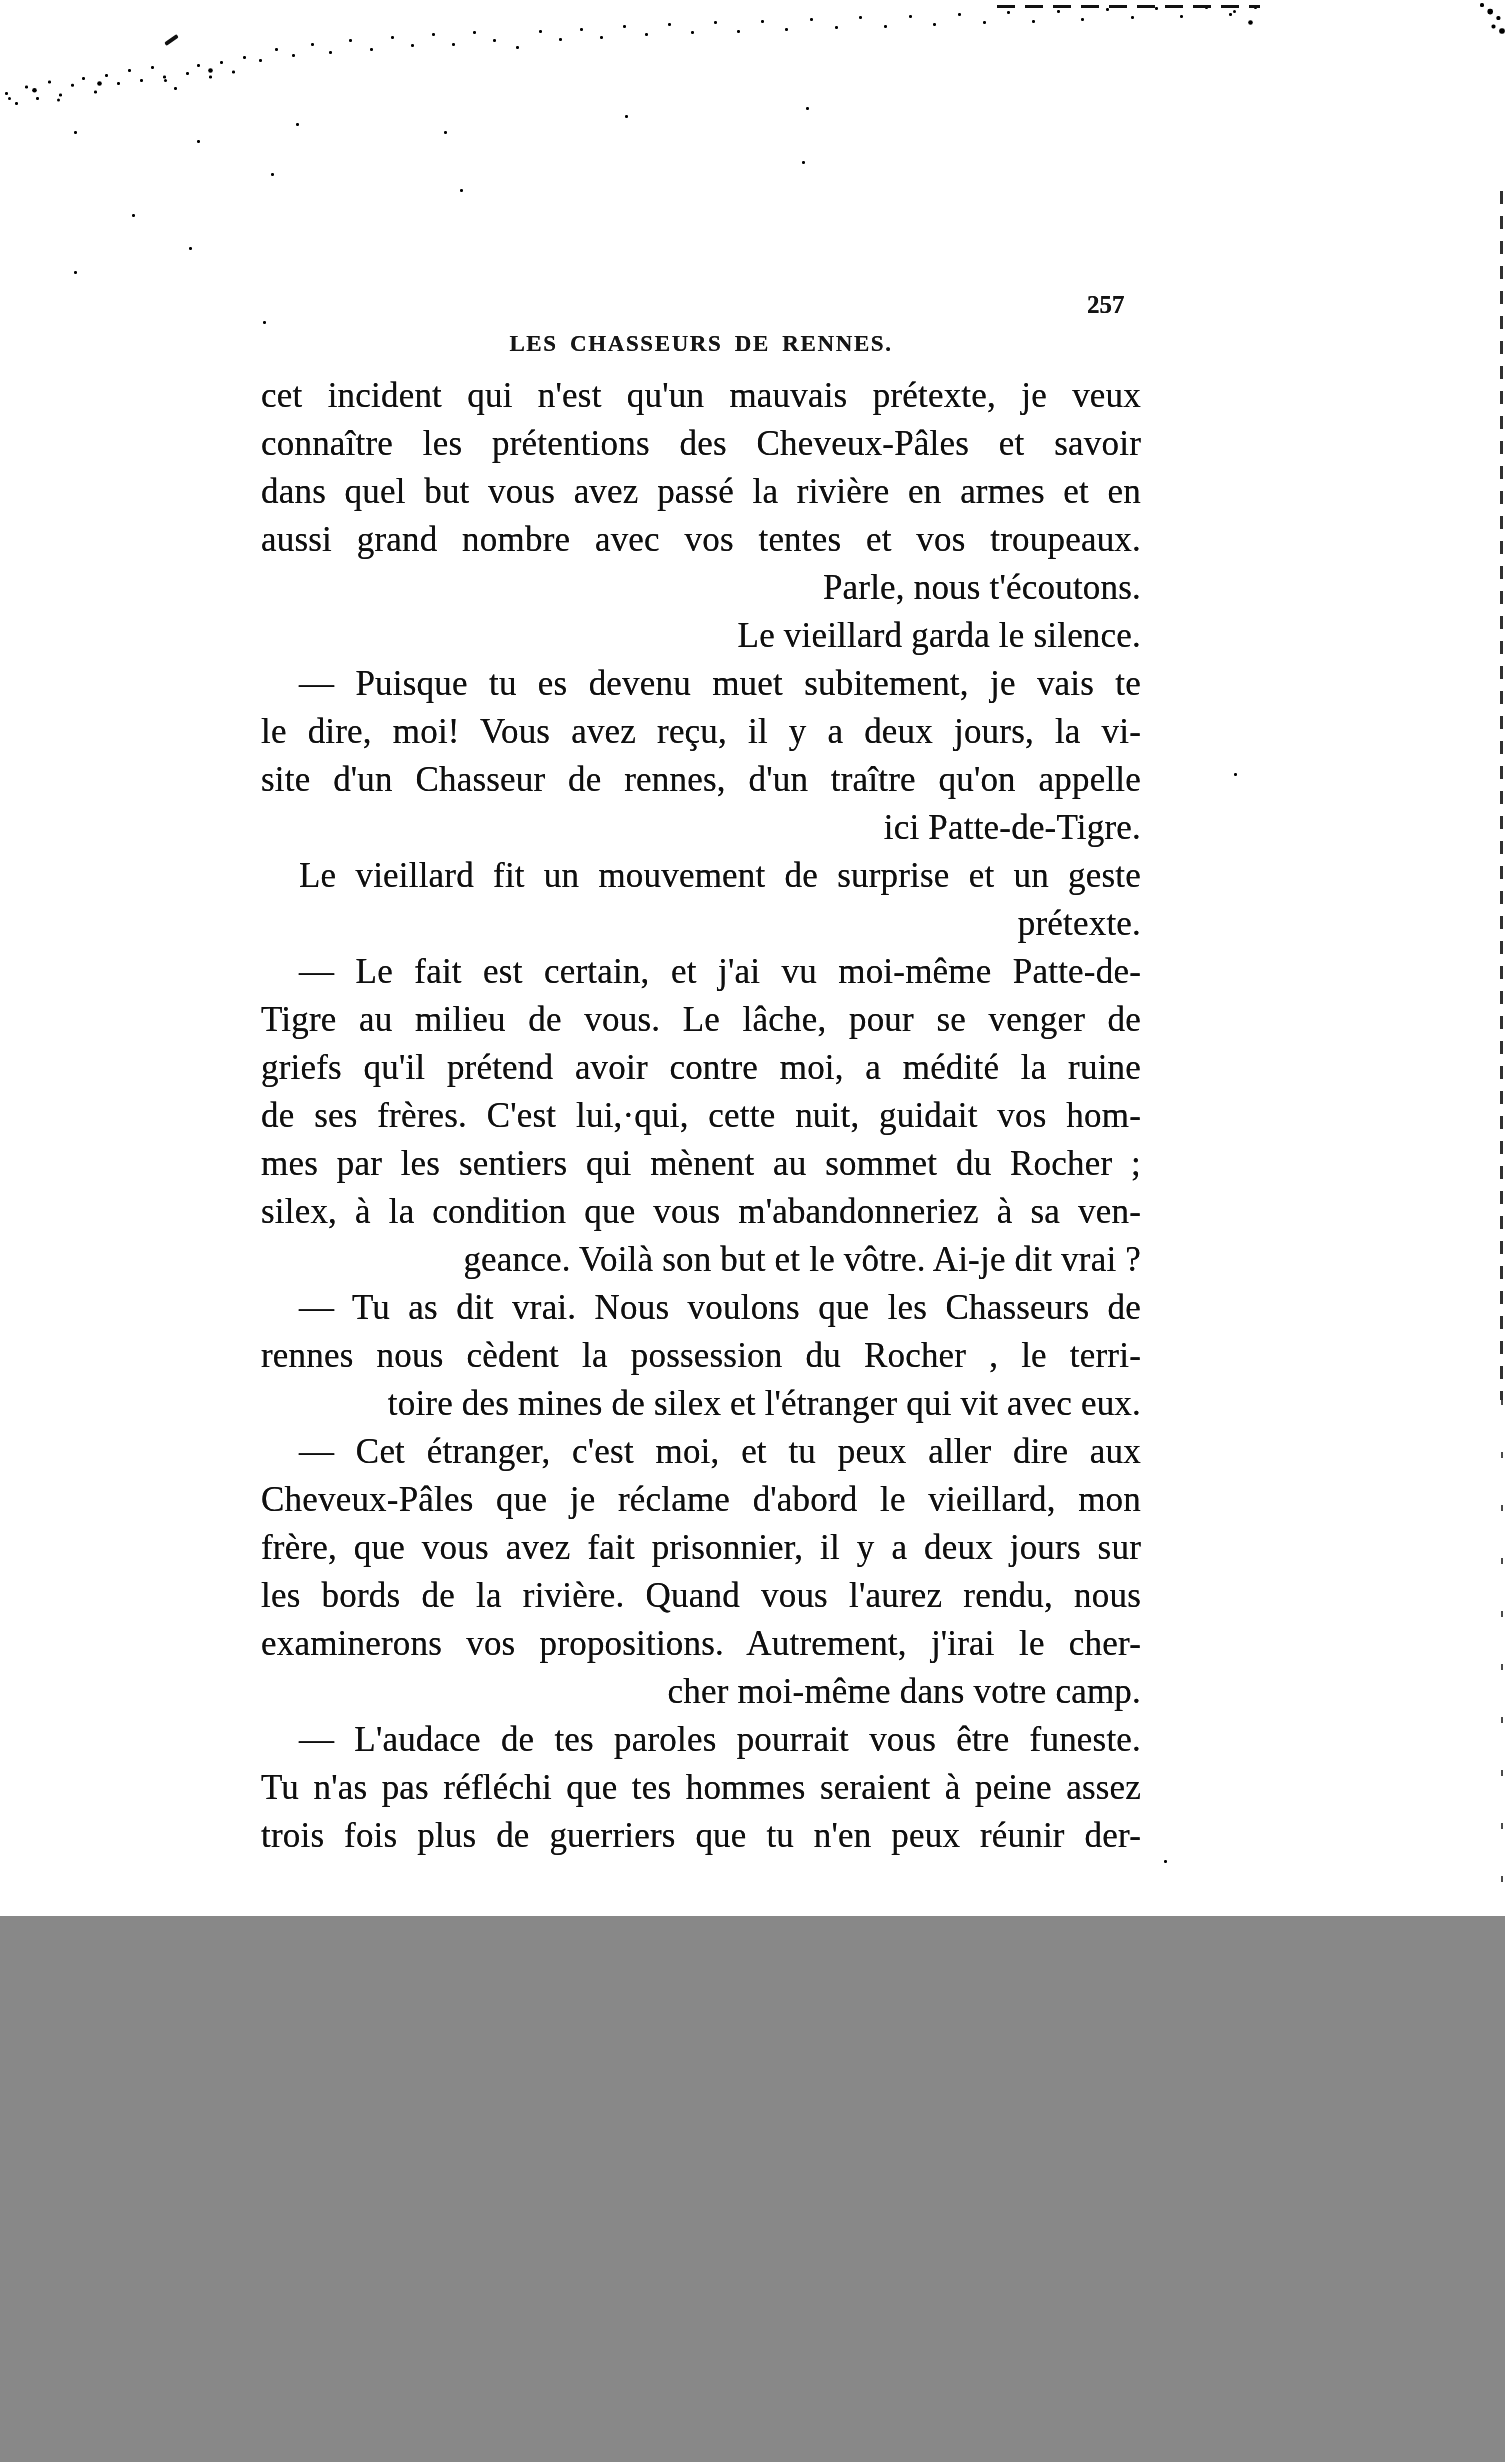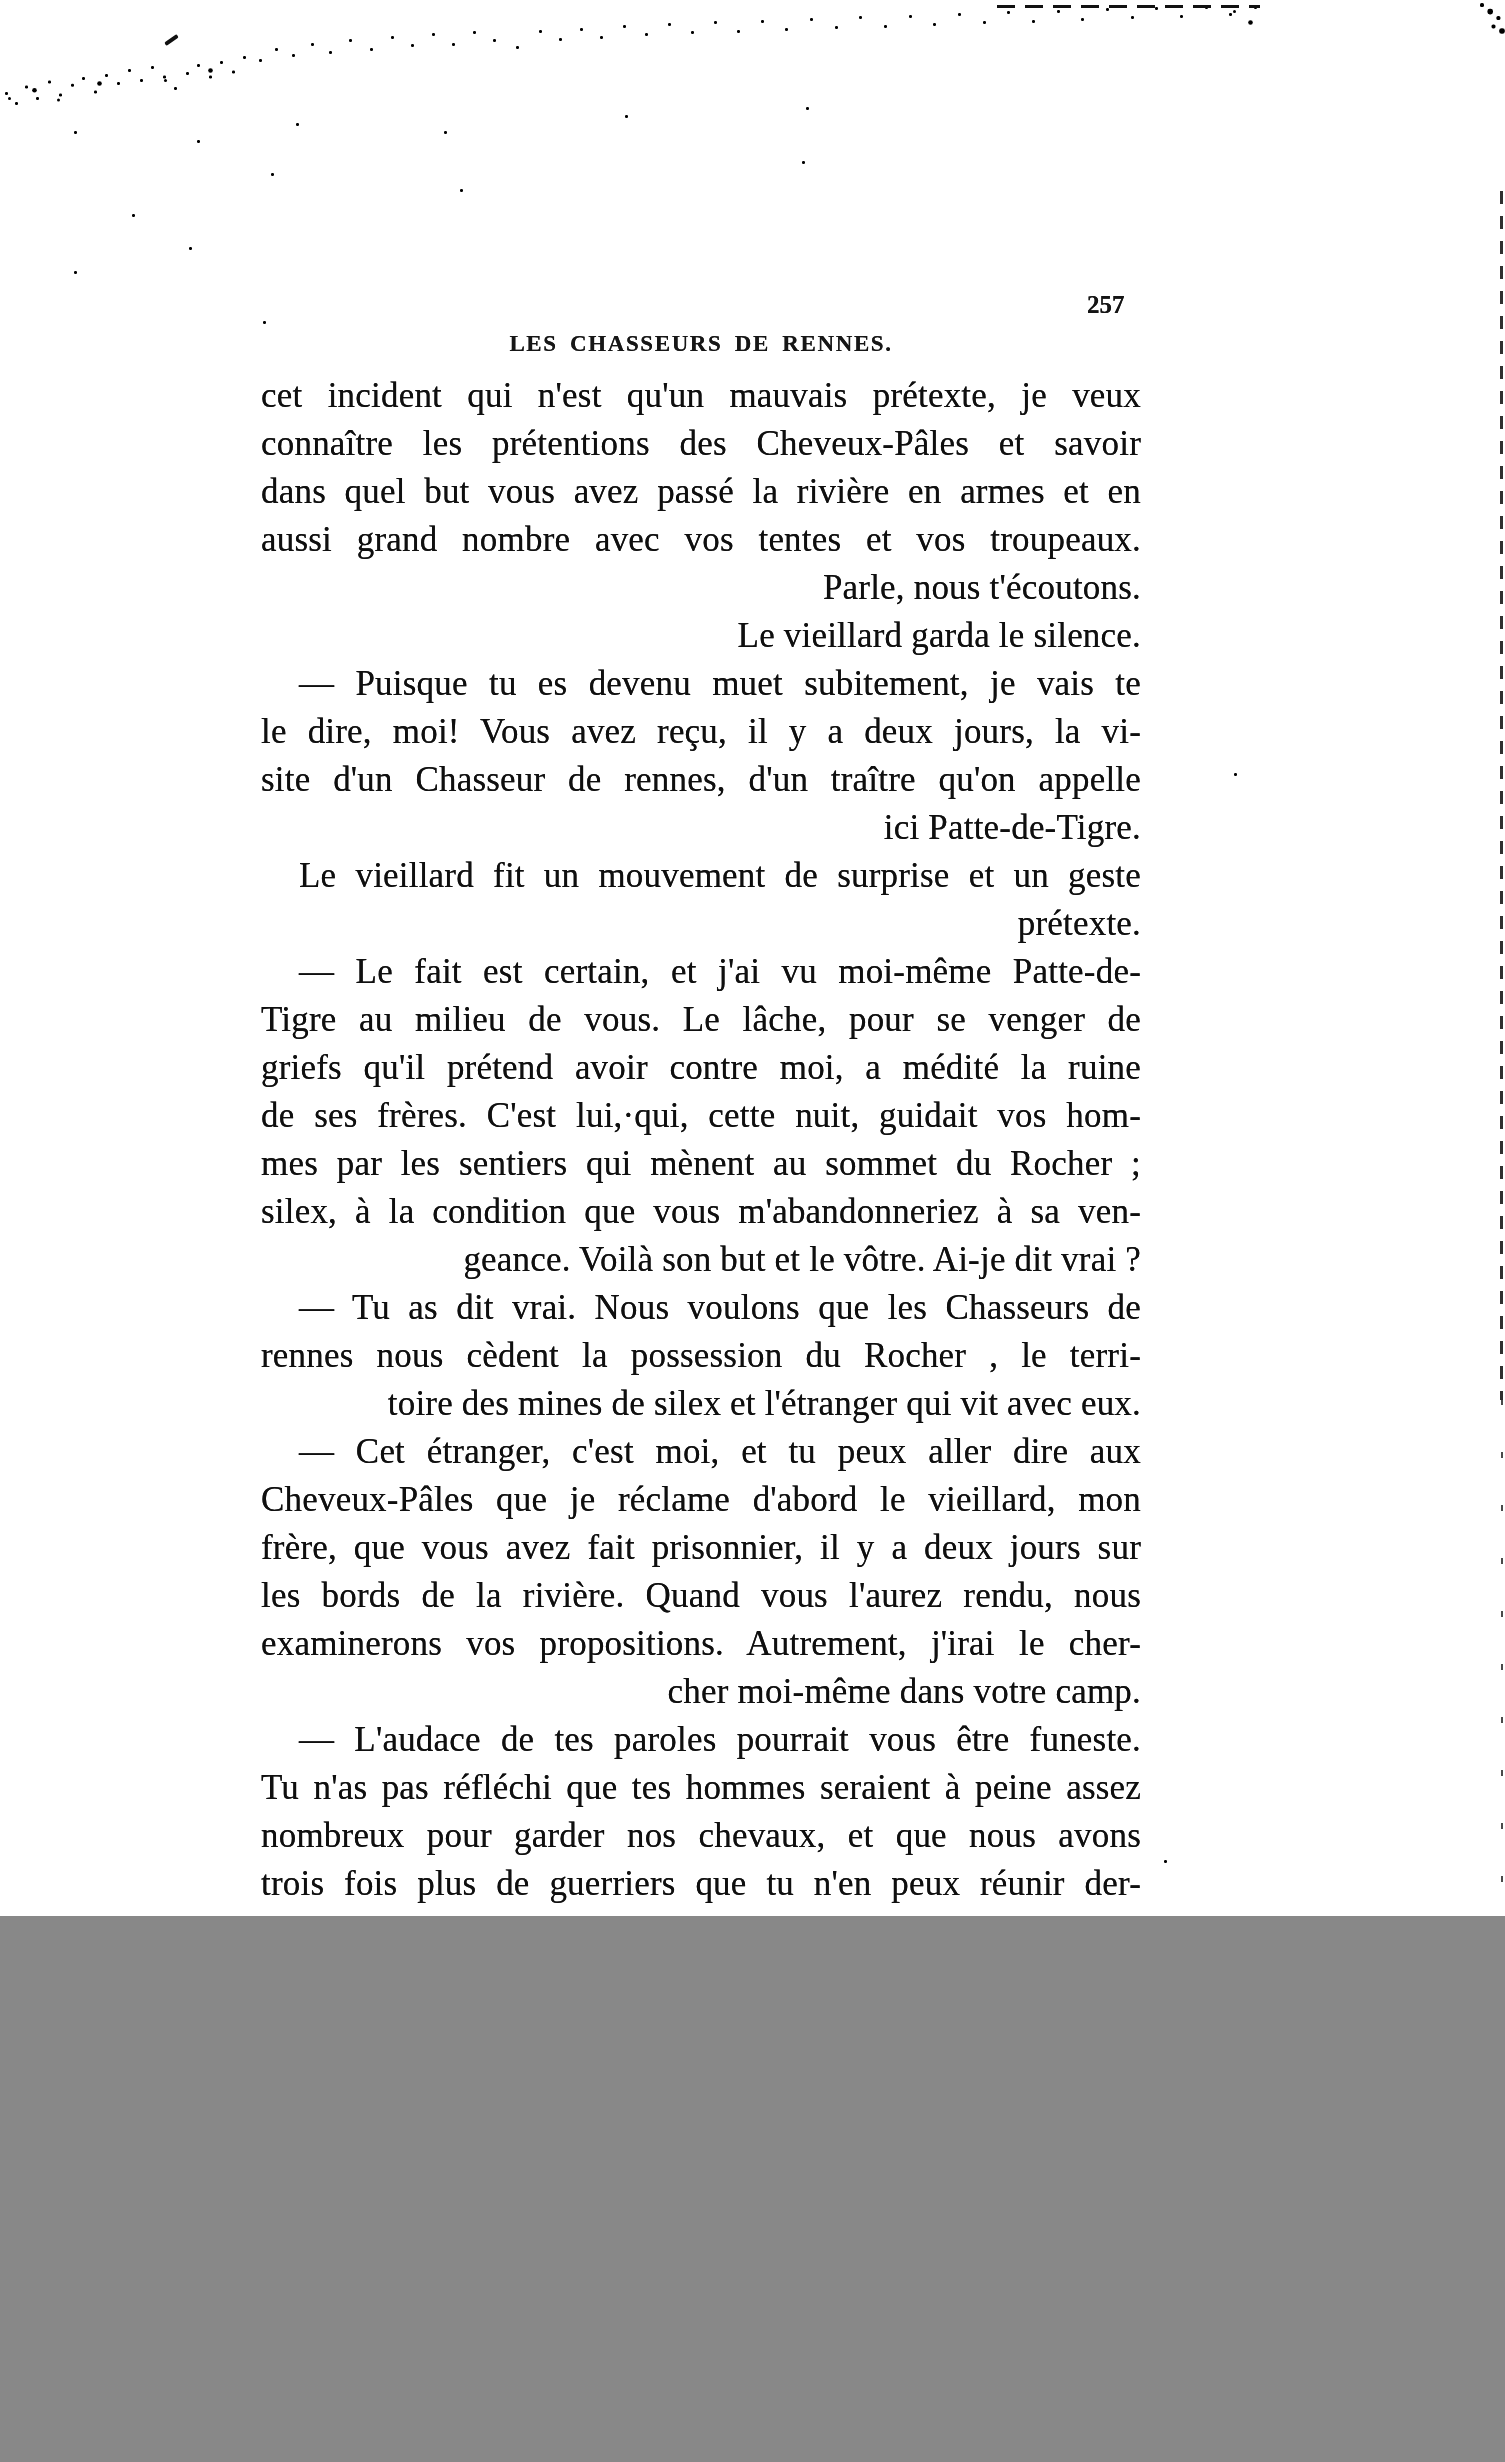--- a/index.html
+++ b/index.html
@@ -129,20 +129,19 @@
     <div class="ln j">rennes nous cèdent la possession du Rocher , le terri-</div>
     <div class="ln">toire des mines de silex et l'étranger qui vit avec eux.</div>
     <div class="ln ind j">— Cet étranger, c'est moi, et tu peux aller dire aux</div>
     <div class="ln j">Cheveux-Pâles que je réclame d'abord le vieillard, mon</div>
     <div class="ln j">frère, que vous avez fait prisonnier, il y a deux jours sur</div>
     <div class="ln j">les bords de la rivière. Quand vous l'aurez rendu, nous</div>
     <div class="ln j">examinerons vos propositions. Autrement, j'irai le cher-</div>
     <div class="ln">cher moi-même dans votre camp.</div>
     <div class="ln ind j">— L'audace de tes paroles pourrait vous être funeste.</div>
     <div class="ln j">Tu n'as pas réfléchi que tes hommes seraient à peine assez</div>
-    <div class="ln j">nombreux pour garder nos chevaux, et que nous avons</div>
     <div class="ln j">trois fois plus de guerriers que tu n'en peux réunir der-</div>
   </div>
 
   <div class="catchword">17</div>
 
 </div>
 
 
 </body></html>

